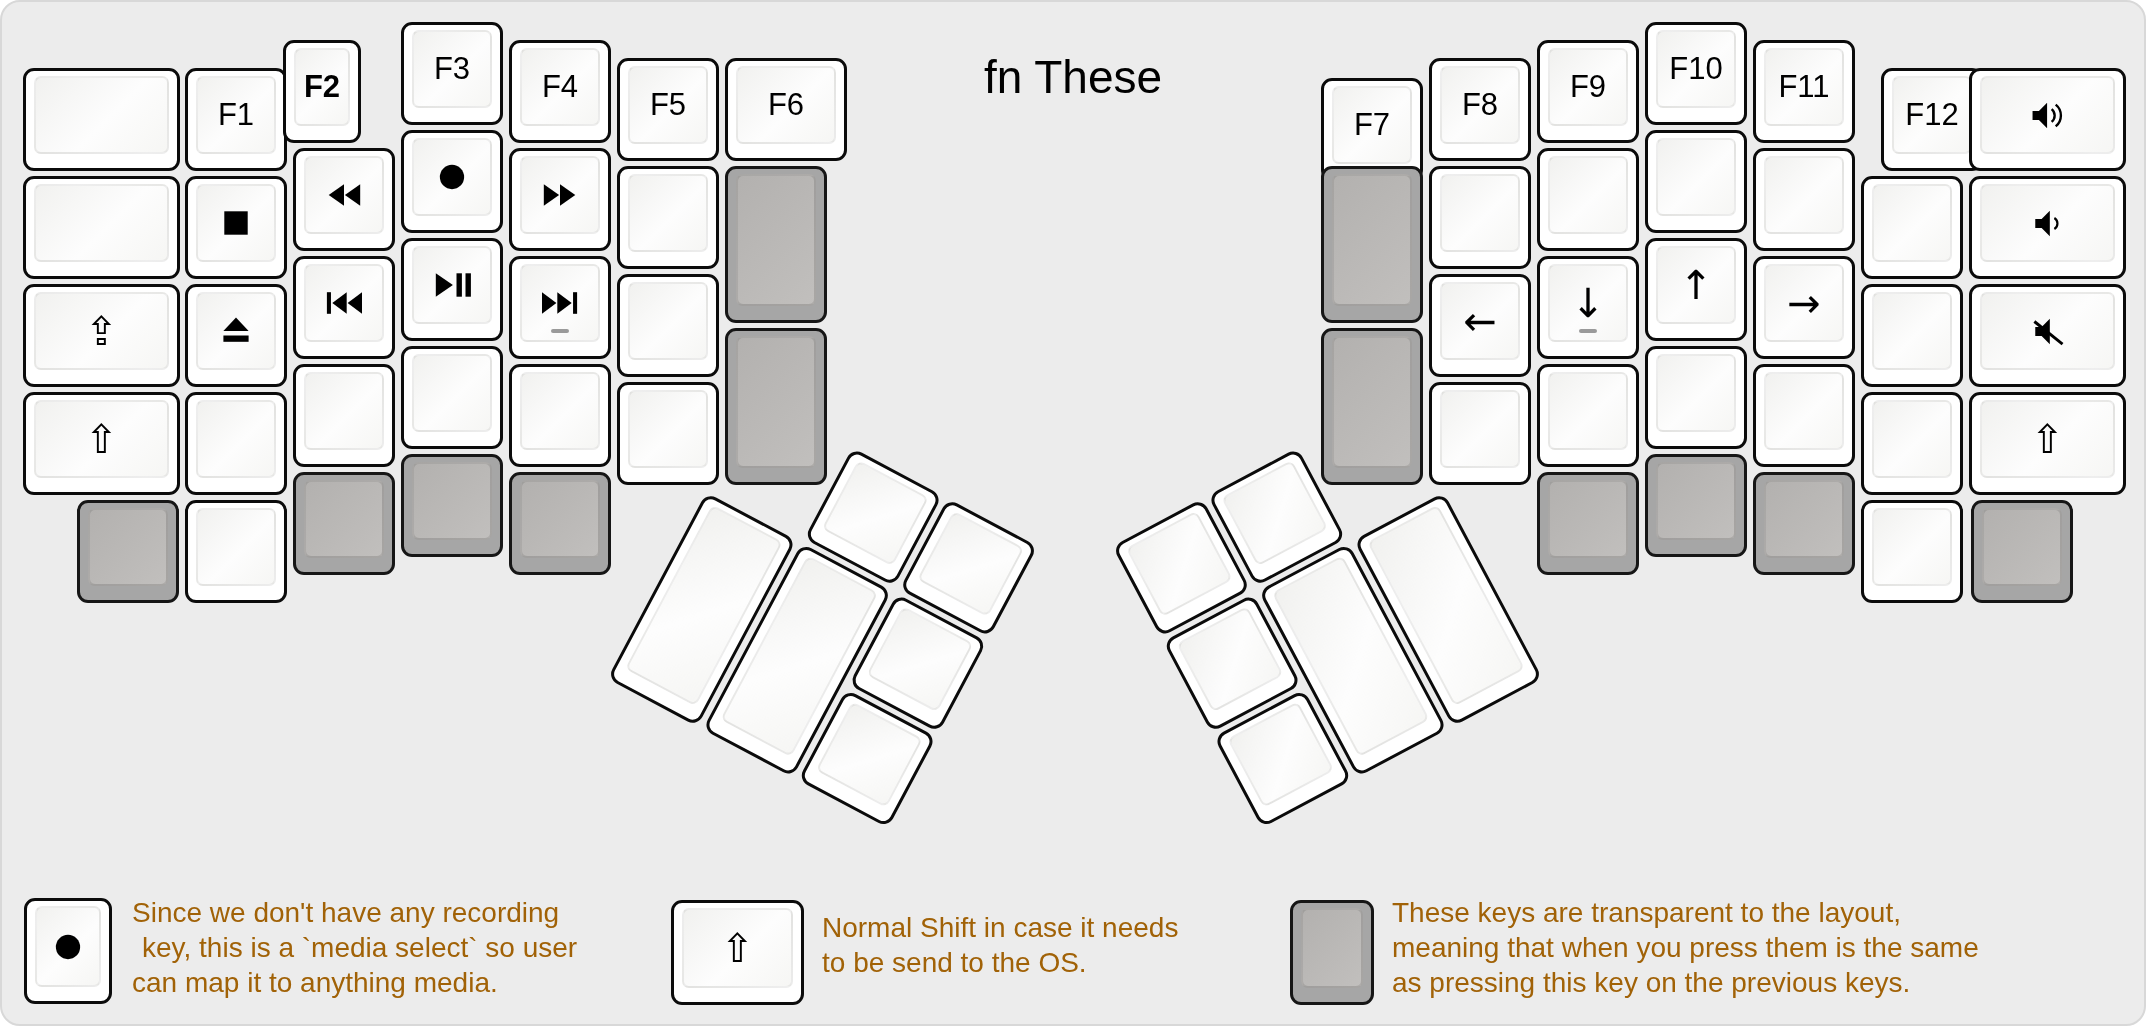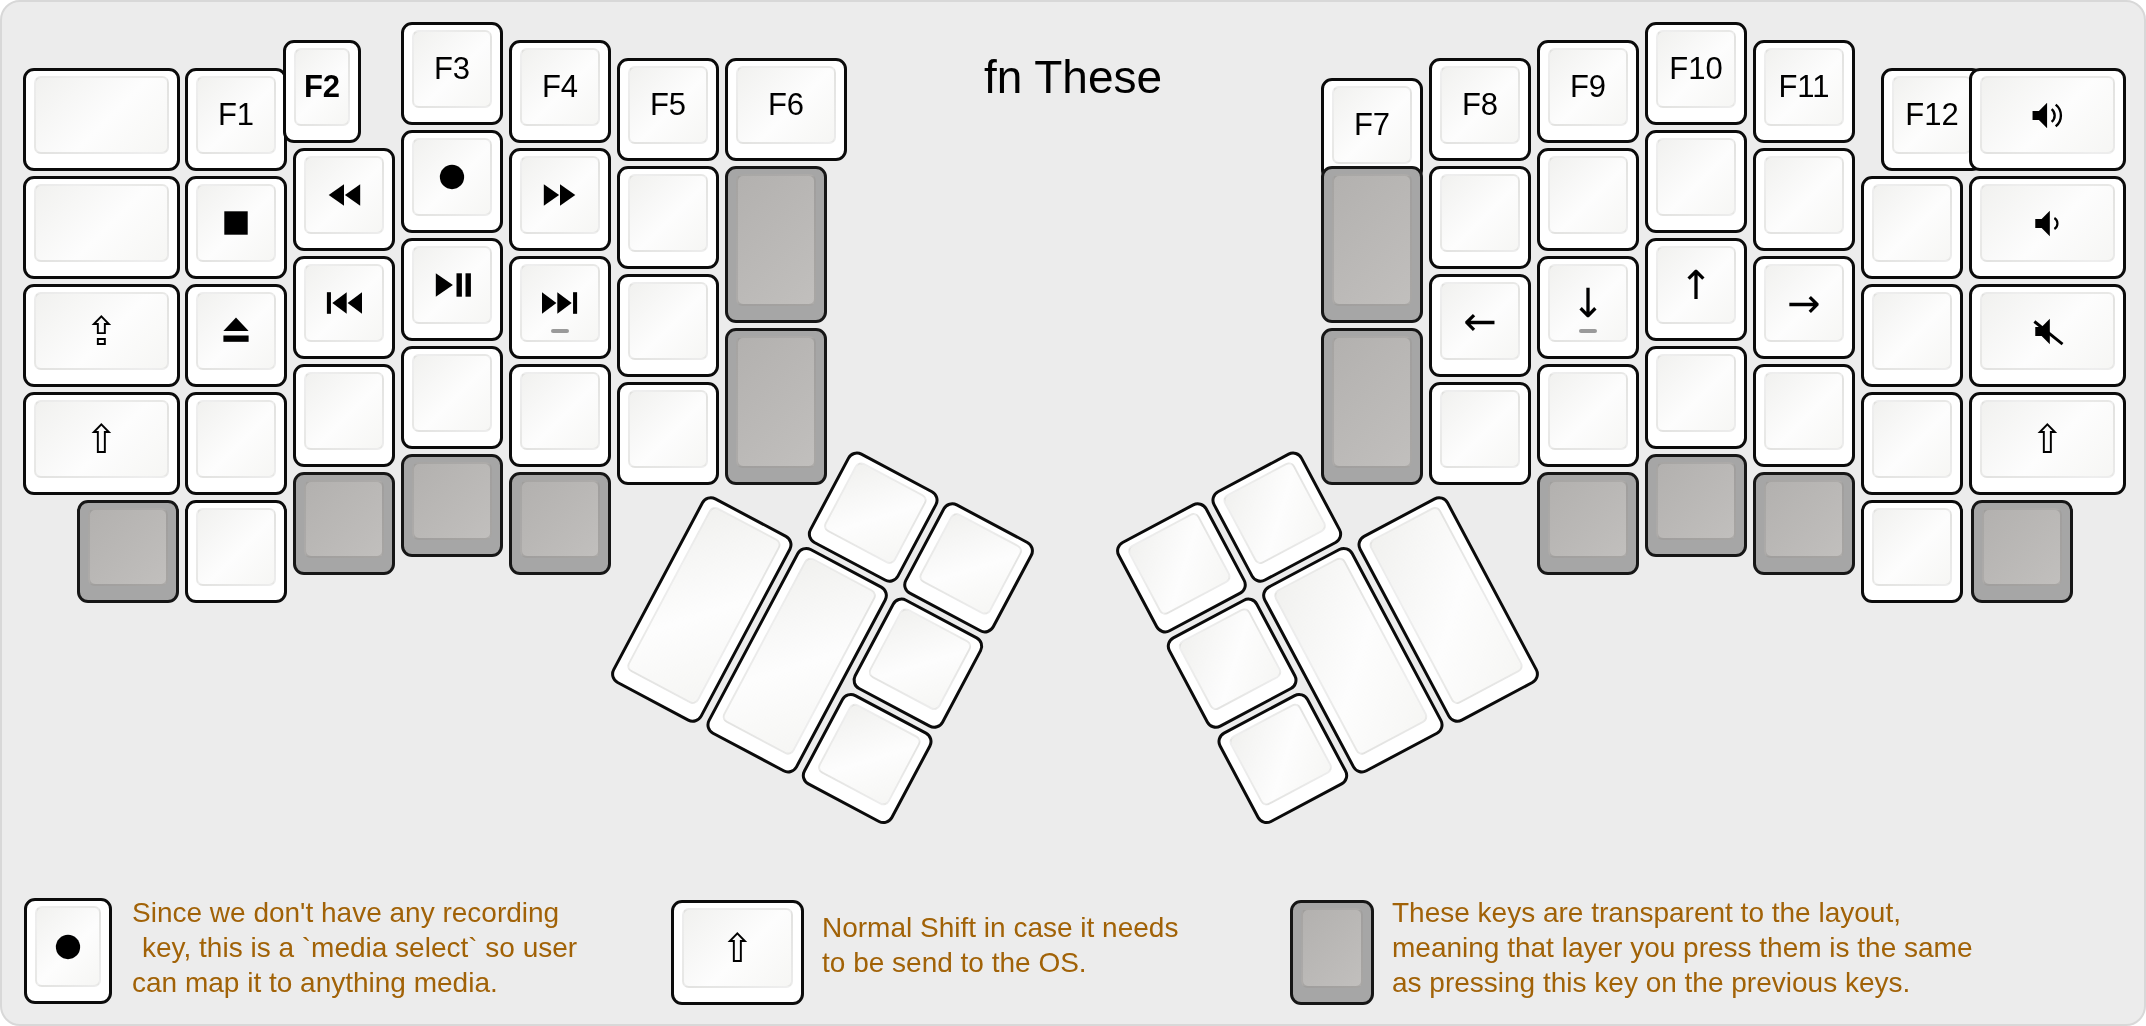--- a/index.html
+++ b/index.html
@@ -427,21 +427,21 @@
   <div id="legend">
     <div class="legend-line" style="left:130px;top:893px">Since we don't have any recording</div>
     <div class="legend-line" style="left:140px;top:928px">key, this is a `media select` so user</div>
     <div class="legend-line" style="left:130px;top:963px">can map it to anything media.</div>
 
     <div class="legend-line" style="left:820px;top:908px">Normal Shift in case it needs</div>
     <div class="legend-line" style="left:820px;top:943px">to be send to the OS.</div>
     <div class="legend-line" style="left:820px;top:978px"></div>
 
     <div class="legend-line" style="left:1390px;top:893px">These keys are transparent to the layout,</div>
-    <div class="legend-line" style="left:1390px;top:928px">meaning that layer you press them is the same</div>
+    <div class="legend-line" style="left:1390px;top:928px">meaning that when you press them is the same</div>
     <div class="legend-line" style="left:1390px;top:963px">as pressing this key on the previous keys.</div>
   <div class="key" style="left: 22px; top: 896px; width: 88px; height: 106px;">
         <div class="cap">
           <span>
             <svg width="36" height="36" viewBox="0 0 40 40">
               <circle cx="20" cy="20" r="13.5" fill="#000"></circle>
             </svg>
           </span>
         </div>
       </div>

